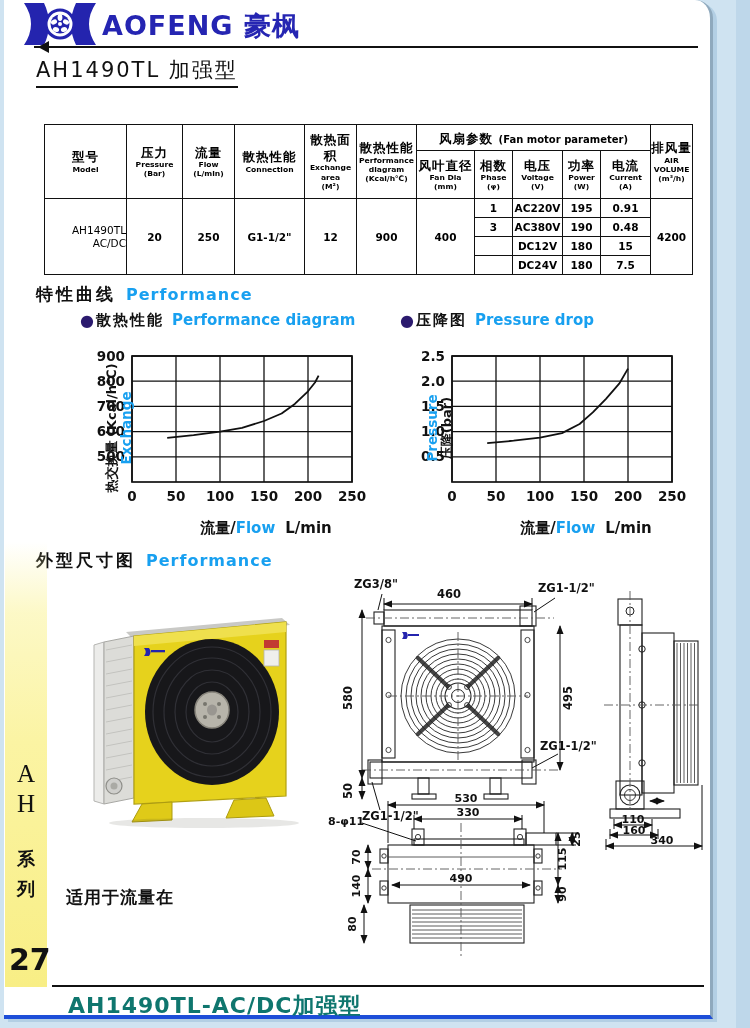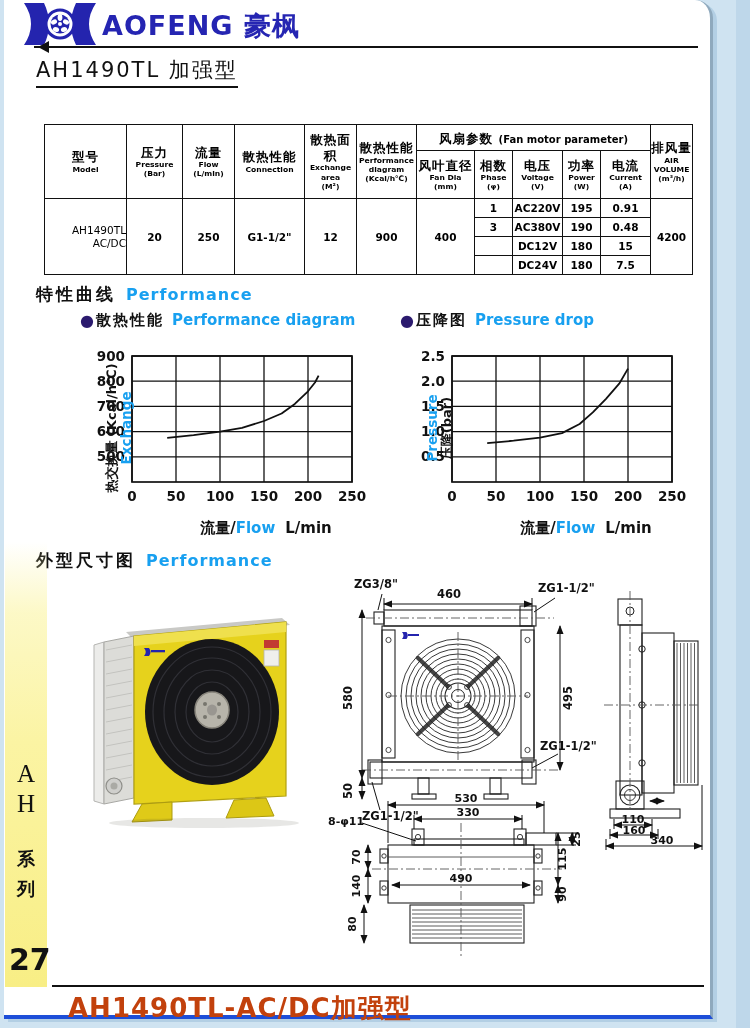--- a/index.html
+++ b/index.html
@@ -41,21 +41,21 @@
   .xlab .unit{font-size:15px;font-weight:bold;color:#111;margin-left:10px;}
   svg{font-family:inherit;}
   
   .motor-type{font-size:19px;font-weight:bold;letter-spacing:2px;color:#111;text-align:center;width:250px;}
   .usage{font-size:17px;font-weight:bold;color:#111;letter-spacing:1px;line-height:1.35;}
   .sidebar{background:linear-gradient(180deg,rgba(252,248,190,0) 0%,rgba(251,245,168,.65) 16%,#fbf4a3 45%,#f8ee85 100%);}
   .sb-letter{position:absolute;left:0;width:100%;text-align:center;font-family:"Liberation Serif","DejaVu Serif",serif;font-size:25px;color:#111;}
   .sb-cjk{position:absolute;left:0;width:100%;text-align:center;font-size:18px;font-weight:bold;color:#111;}
   .sb-num{position:absolute;left:4px;font-size:30px;font-weight:bold;color:#111;}
   .footer-line{height:0;border-top:2.6px solid #111;}
-  .footer-text{font-size:26px;font-weight:bold;color:#c2410c;letter-spacing:1px;}
+  .footer-text{font-size:22px;font-weight:bold;color:#0f766e;letter-spacing:1px;}
 </style>
 </head>
 <body>
 
 <div class="canvas">
   <div class="edge-band"></div>
 
   <div class="page">
 
     <svg class="abs" style="left:18px;top:2px" width="78" height="44" viewBox="0 0 78 44">
@@ -542,20 +542,21 @@
         <text x="38" y="64" transform="rotate(-90 38 64)" text-anchor="middle">70</text>
         <text x="38" y="93" transform="rotate(-90 38 93)" text-anchor="middle">140</text>
         <text x="34" y="131" transform="rotate(-90 34 131)" text-anchor="middle">80</text>
         <text x="244" y="66" transform="rotate(-90 244 66)" text-anchor="middle">115</text>
         <text x="244" y="101" transform="rotate(-90 244 101)" text-anchor="middle">90</text>
         <text x="139" y="89" text-anchor="middle">490</text>
       </g>
     </svg>
 
     <div class="abs usage" style="left:62px;top:886px">
+      <div>适用于流量在</div>
     </div>
 
     <div class="abs sidebar" style="left:1px;top:542px;width:42px;height:445px">
       <div class="sb-letter" style="top:218px">A</div>
       <div class="sb-letter" style="top:248px">H</div>
       <div class="sb-cjk" style="top:305px">系</div>
       <div class="sb-cjk" style="top:335px">列</div>
       <div class="sb-num" style="top:400px">27</div>
     </div>
 

